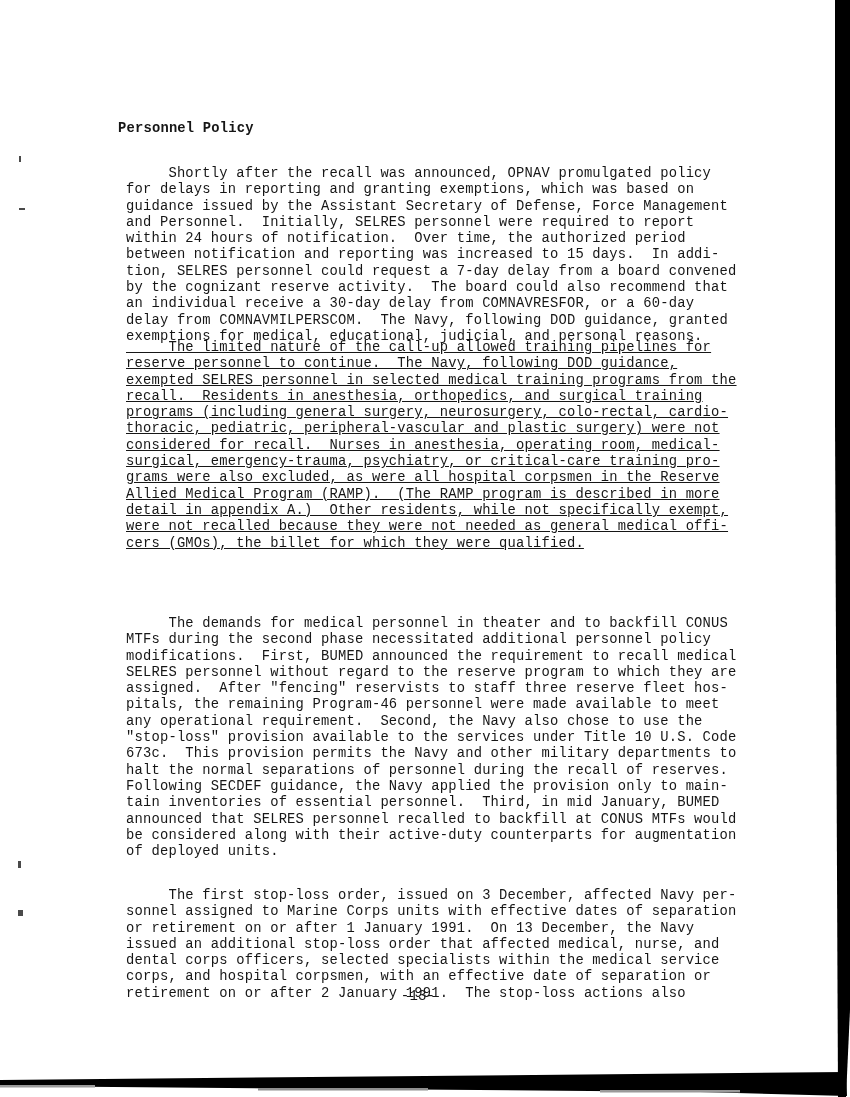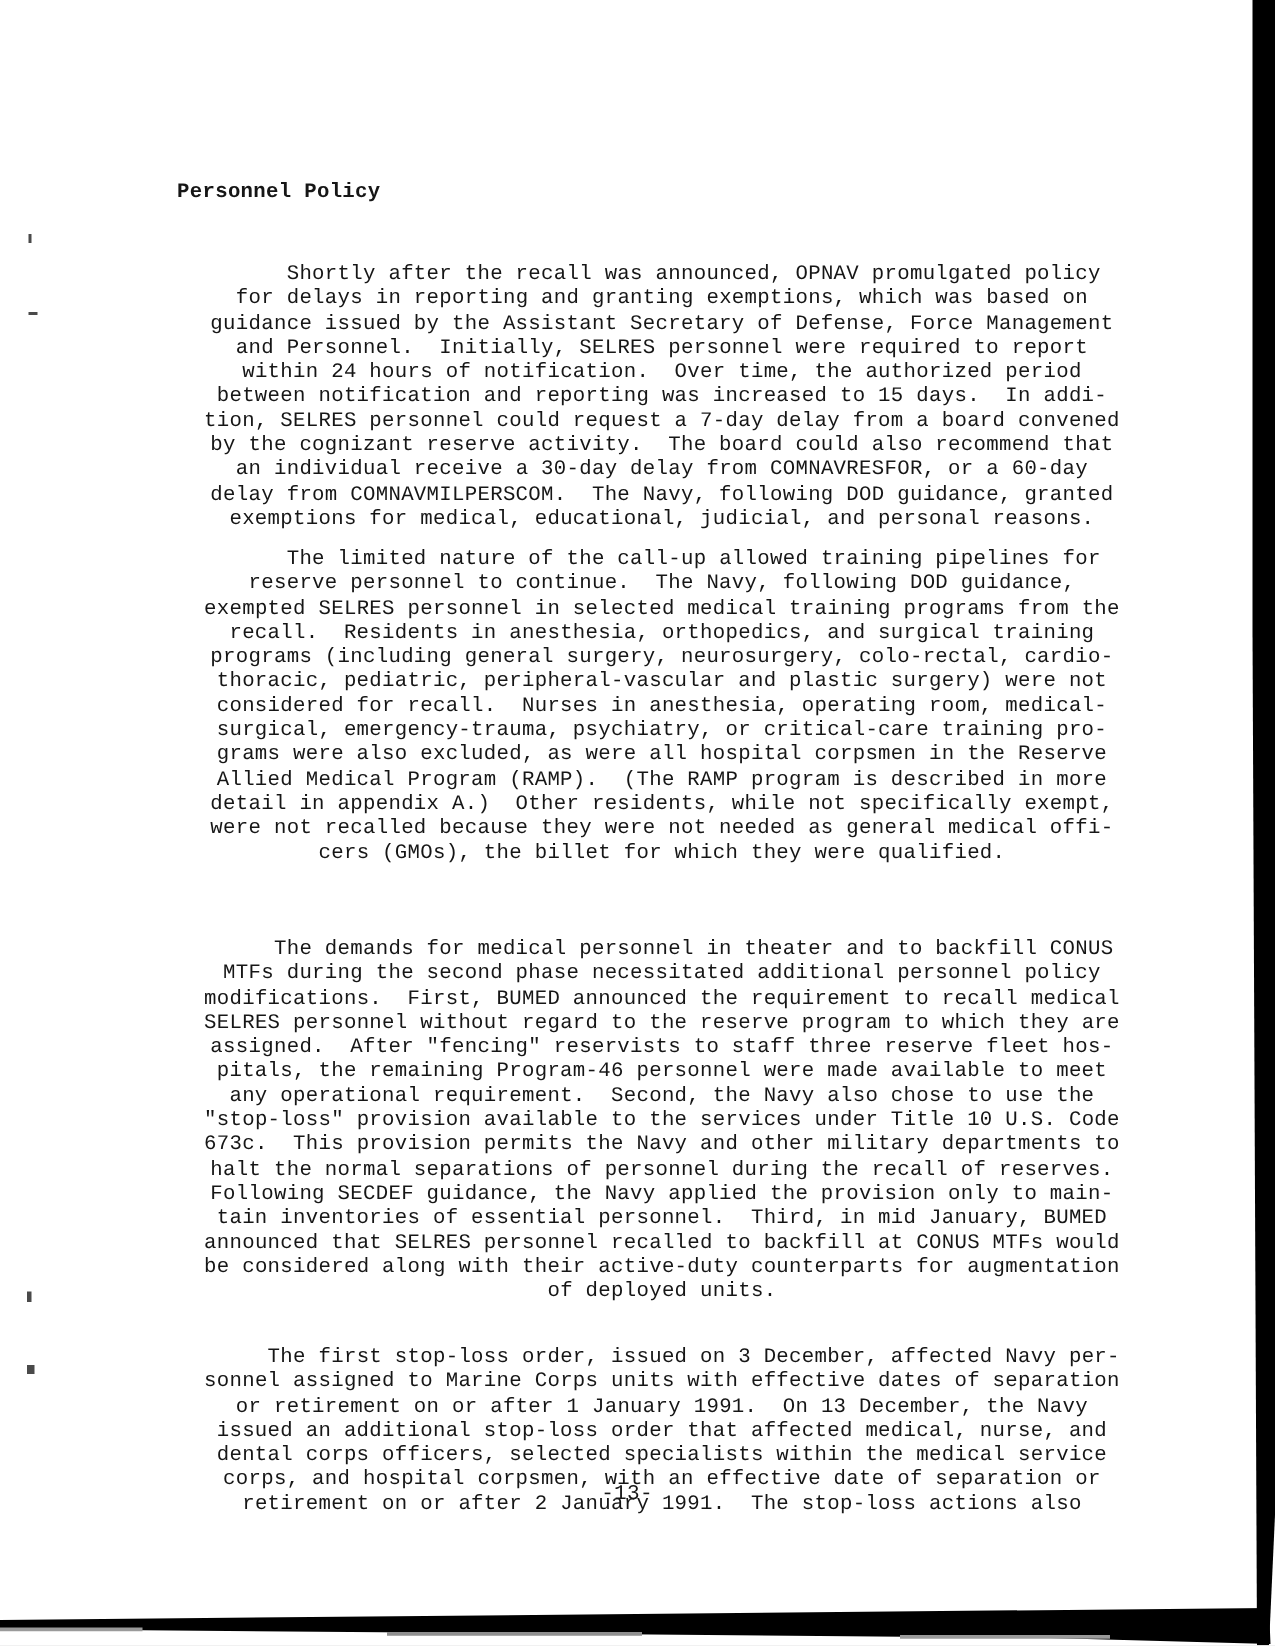--- a/index.html
+++ b/index.html
@@ -18,29 +18,28 @@
     top: 121px;
     margin: 0;
     font-size: 13.8px;
     font-weight: bold;
     letter-spacing: 0.2px;
     white-space: pre;
   }
   .para {
     position: absolute;
     left: 118px;
-    margin: 18px;
+    margin: 8px;
     font-size: 13.8px;
     line-height: 16.3px;
     white-space: pre;
     letter-spacing: 0.2px;
-    text-align: center;
   }
   .para-1 { top: 158px; }
-  .para-2 { top: 348px; }
+  .para-2 { top: 332px; text-decoration: underline; }
   .para-3 { top: 608px; }
   .para-4 { top: 880px; }
   .page-number {
     position: absolute;
     left: 118px;
     top: 988px;
     width: 600px;
     text-align: center;
     font-size: 14px;
     letter-spacing: 0.2px;

